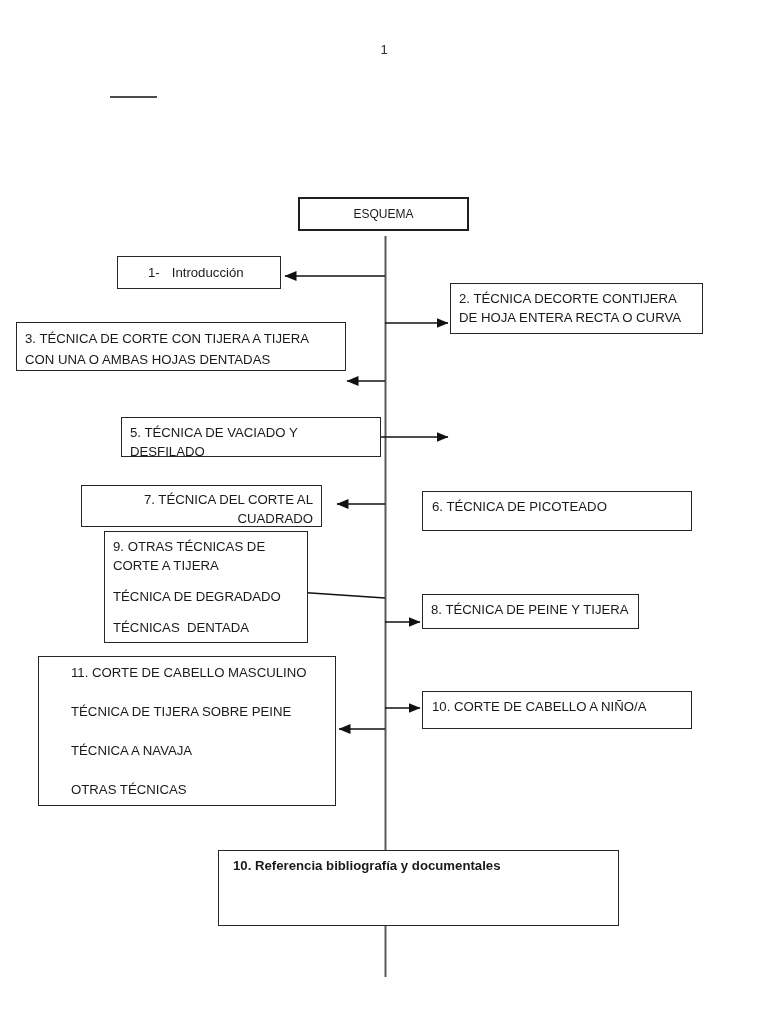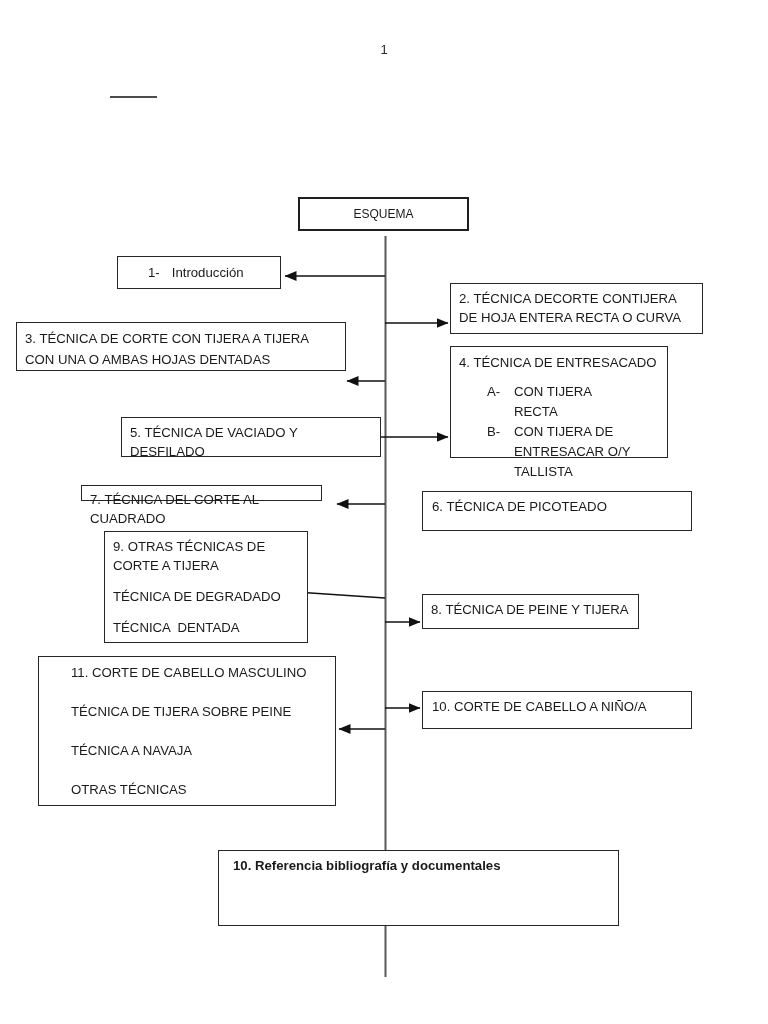--- a/index.html
+++ b/index.html
@@ -48,21 +48,21 @@
   .intro-box .marker { margin-right: 12px; }
   .b2  { left: 450px; top: 283px; width: 253px; height: 51px; padding: 5px 8px; }
   .b3  { left: 16px;  top: 322px; width: 330px; height: 49px; padding: 5px 8px; line-height: 21px; }
   .b4  { left: 450px; top: 346px; width: 218px; height: 112px; padding: 6px 8px; line-height: 20px; }
   .b4 .list { margin-top: 9px; }
   .b4 .item { display: flex; padding-left: 28px; }
   .b4 .item .marker { width: 27px; flex: 0 0 27px; }
   .b4 .item .itxt { width: 122px; white-space: pre-wrap; }
   .b5  { left: 77px;  top: 417px; width: 260px; height: 40px; padding: 5px 8px; margin-left: 44px; }
   .b6  { left: 422px; top: 491px; width: 270px; height: 40px; padding: 5px 9px; }
-  .b7  { left: 81px;  top: 485px; width: 241px; height: 16px; padding: 4px 8px; }
+  .b7  { left: 81px;  top: 485px; width: 241px; height: 42px; padding: 4px 8px; text-align: right; }
   .b8  { left: 422px; top: 594px; width: 217px; height: 35px; padding: 5px 8px; }
   .b9  { left: 104px;  top: 531px; width: 204px; height: 112px; padding: 5px 8px; }
   .b9 .para { margin-bottom: 12px; }
   .b9 .para:last-child { margin-bottom: 0; }
   .b10 { left: 422px; top: 691px; width: 270px; height: 38px; padding: 5px 9px; }
   .b11 { left: 38px;  top: 656px; width: 298px; height: 150px; padding: 7px 8px 0 32px; line-height: 18px; }
   .b11 .para { margin-bottom: 21px; }
   .concl {
     left: 218px; top: 850px; width: 401px; height: 76px;
     padding: 6px 14px; font-weight: bold; line-height: 18px;
@@ -108,54 +108,41 @@
   </div>
 
   <div class="dbox b2">
     <div class="para">2. TÉCNICA DECORTE CONTIJERA DE HOJA ENTERA RECTA O CURVA</div>
   </div>
 
   <div class="dbox b3">
     <div class="para">3. TÉCNICA DE CORTE CON TIJERA A TIJERA CON UNA O AMBAS HOJAS DENTADAS</div>
   </div>
 
-  <div class="dbox b4">
-    <div class="para">4. TÉCNICA DE ENTRESACADO</div>
-    <div class="list">
-      <div class="item">
-        <span class="marker">A-</span>
-        <span class="itxt">CON TIJERA RECTA</span>
-      </div>
-      <div class="item">
-        <span class="marker">B-</span>
-        <span class="itxt">CON TIJERA DE ENTRESACAR O/Y TALLISTA</span>
-      </div>
-    </div>
-  </div>
 
   <div class="dbox b5">
     <div class="para">5. TÉCNICA DE VACIADO Y DESFILADO</div>
   </div>
 
   <div class="dbox b6">
     <div class="para">6. TÉCNICA DE PICOTEADO</div>
   </div>
 
   <div class="dbox b7">
     <div class="para">7. TÉCNICA DEL CORTE AL CUADRADO</div>
   </div>
 
   <div class="dbox b8">
     <div class="para">8. TÉCNICA DE PEINE Y TIJERA</div>
   </div>
 
   <div class="dbox b9">
     <div class="para">9. OTRAS TÉCNICAS DE CORTE A TIJERA</div>
     <div class="para">TÉCNICA DE DEGRADADO</div>
-    <div class="para">TÉCNICA  DENTADA</div>
+    <div class="para">TÉCNICAS  DENTADA</div>
   </div>
 
   <div class="dbox b10">
     <div class="para">10. CORTE DE CABELLO A NIÑO/A</div>
   </div>
 
   <div class="dbox b11">
     <div class="para">11. CORTE DE CABELLO MASCULINO</div>
     <div class="para">TÉCNICA DE TIJERA SOBRE PEINE</div>
     <div class="para">TÉCNICA A NAVAJA</div>

